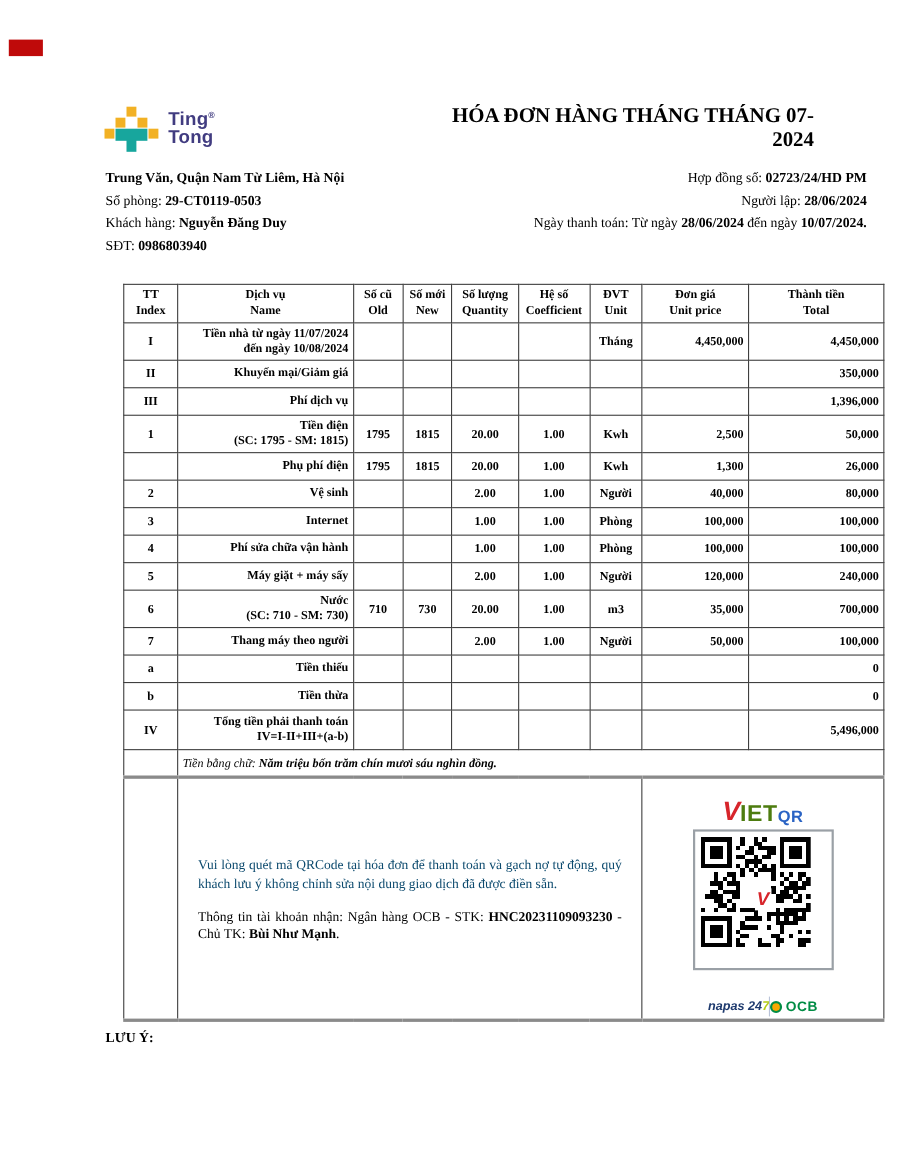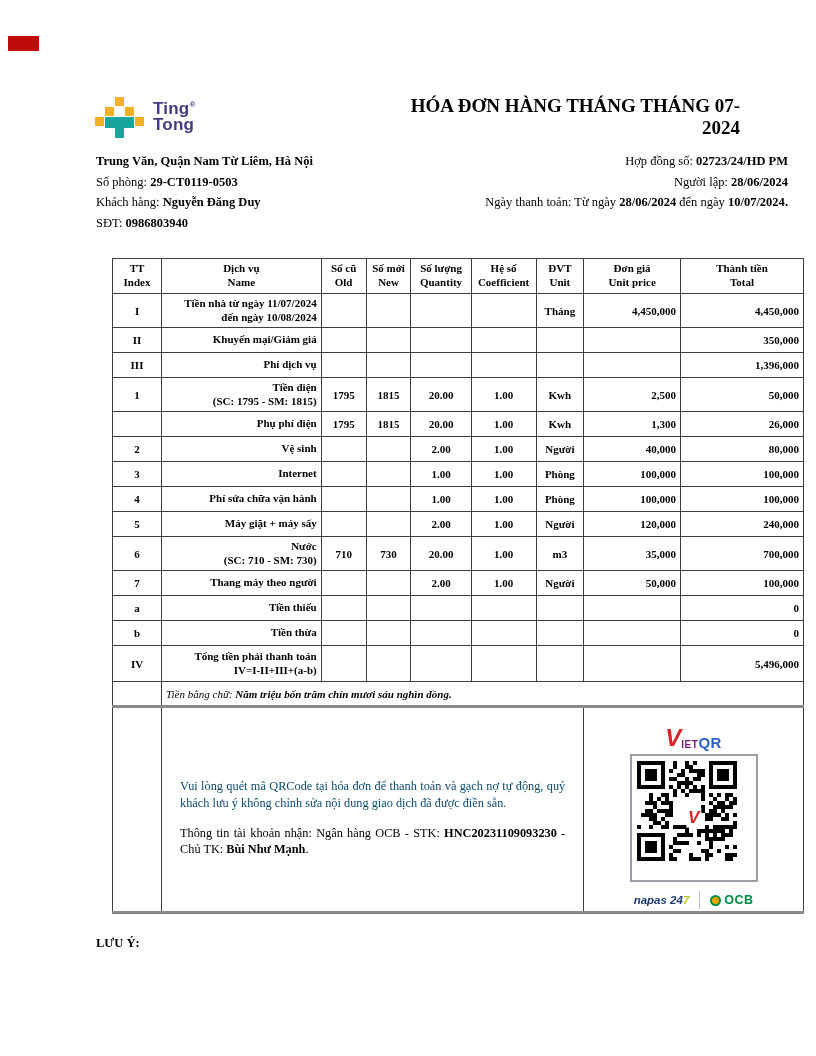--- a/index.html
+++ b/index.html
@@ -62,28 +62,28 @@
   tr.qr-row td{border-top:3px solid #8a8a8a;border-bottom:3px solid #8a8a8a;
     font-weight:normal;vertical-align:top;}
   .pay-text{display:flex;flex-direction:column;justify-content:center;height:192px;
     padding:0 14px;gap:13px;font-size:12.3px;line-height:1.38;text-align:justify;}
   .pay-note{color:#0c4a6e;margin-top:24px;}
   .qr-cell-inner{display:flex;flex-direction:column;align-items:center;
     padding-top:7px;gap:4px;}
   .vietqr-logo{font-family:"Liberation Sans",sans-serif;font-weight:bold;line-height:1;
     display:flex;align-items:flex-end;}
   .vq-v{color:#d7252b;font-size:24px;font-style:italic;}
-  .vq-iet{color:#701a75;font-size:10px;letter-spacing:.5px;}
+  .vq-iet{color:#4d7c0f;font-size:21px;letter-spacing:.5px;}
   .vq-qr{color:#2a63c4;font-size:15px;letter-spacing:.5px;margin-top:18px;}
   .qr-box{width:114px;height:114px;border:2px solid #9aa0a6;background:#fff;
     padding:5px;position:relative;}
   .qr-box .vmark{position:absolute;left:50%;top:50%;transform:translate(-50%,-52%);
     color:#d7252b;font-family:"Liberation Sans",sans-serif;font-weight:bold;
     font-size:17px;font-style:italic;background:#fff;padding:0 2px;}
-  .banklogos{display:flex;align-items:center;gap:10px;margin-top:5px;
+  .banklogos{display:flex;align-items:center;gap:0;margin-top:20px;
     font-family:"Liberation Sans",sans-serif;}
   .napas{font-style:italic;font-weight:bold;font-size:11.5px;color:#1e3a6e;}
   .napas .n7{color:#b5cc18;}
   .bank-div{width:1px;height:18px;background:#b9c3d8;}
   .ocb{display:flex;align-items:center;gap:3px;font-weight:bold;font-size:12.5px;}
   .ocb-dot{width:11px;height:11px;border-radius:50%;background:#f7a800;
     border:2px solid #008c44;box-sizing:border-box;}
   .ocb-txt{color:#008c44;letter-spacing:.5px;}
 
   .footer-note{left:96px;top:936px;font-weight:bold;font-size:12.5px;}

